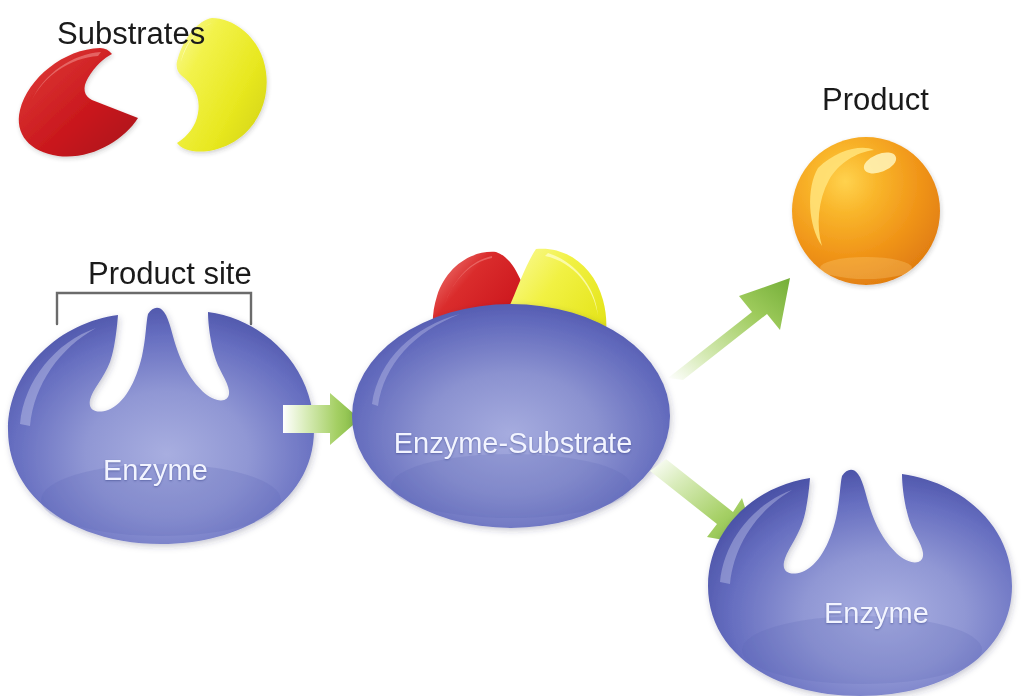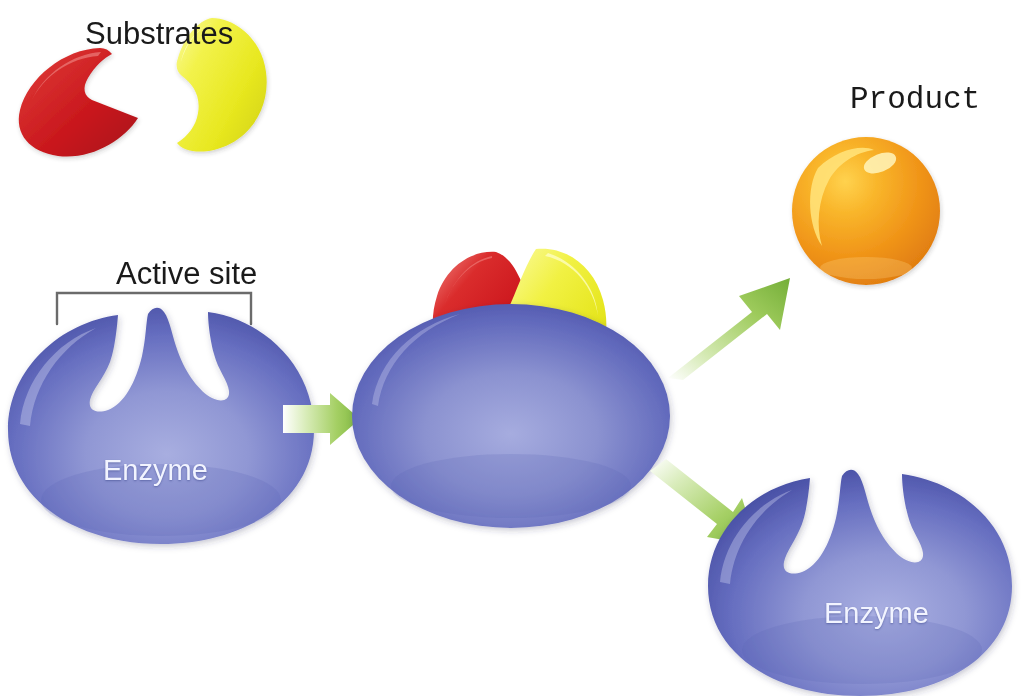--- a/index.html
+++ b/index.html
@@ -26,31 +26,30 @@
   }
   .lbl {
     position: absolute;
     white-space: nowrap;
     line-height: 1.12;
   }
   .lbl-dark {
     color: #1a1a1a;
     font-size: 31px;
     font-weight: 400;
-    margin-left: 28px;
   }
   .lbl-light {
     color: #f2f4ff;
     font-size: 29px;
     font-weight: 400;
     text-align: center;
     text-shadow: 0 1px 2px rgba(40,50,120,0.45);
   }
   #label-substrates { left: 57px; top: 17px; }
-  #label-product { left: 822px; top: 83px; font-family: Liberation Mono, monospace; }
+  #label-product { left: 822px; top: 83px; }
   #label-active-site { left: 88px; top: 257px; }
   #label-enzyme-left { left: 103px; top: 454px; }
   #label-complex {
     left: 385px; top: 427px; width: 256px;
   }
   #label-enzyme-right { left: 824px; top: 597px; }
 </style>
 </head>
 <body>
 
@@ -276,22 +275,23 @@
                C 772,696 708,652 708,586 Z" fill="url(#gEnzymeRight)"></path>
       <path d="M 720,582 C 724,540 754,504 792,490 C 758,510 734,544 730,584 Z" fill="#c3c7ec" opacity="0.42"></path>
       <ellipse cx="862" cy="650" rx="120" ry="34" fill="#5b63b4" opacity="0.20"></ellipse>
     </g>
   </svg>
 
   <div class="lbl lbl-dark" id="label-substrates">Substrates</div>
 
   <div class="lbl lbl-dark" id="label-product">Product</div>
 
-  <div class="lbl lbl-dark" id="label-active-site">Active site</div>
+  <div class="lbl lbl-dark" id="label-active-site">Product site</div>
 
   <div class="lbl lbl-light" id="label-enzyme-left">Enzyme</div>
 
   <div class="lbl lbl-light" id="label-complex">
+    <div>Enzyme-Substrate</div>
   </div>
 
   <div class="lbl lbl-light" id="label-enzyme-right">Enzyme</div>
 
 </div>
 
 </body></html>

